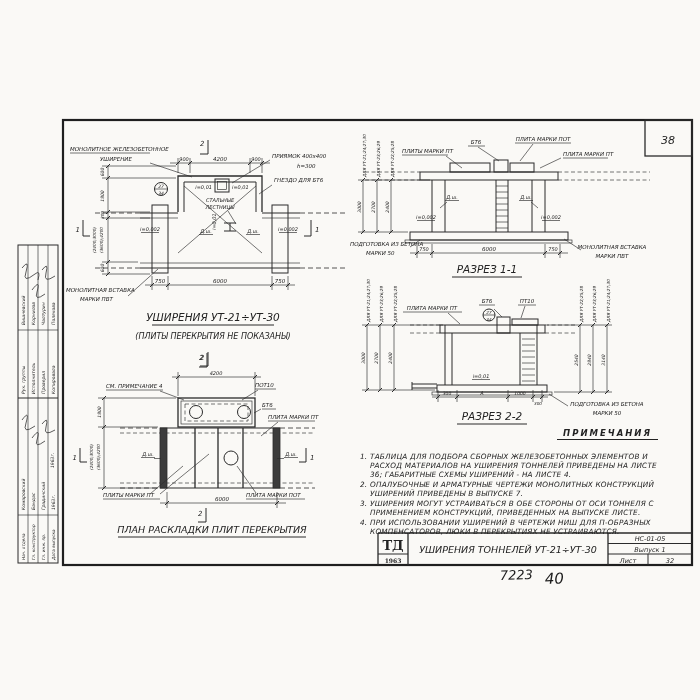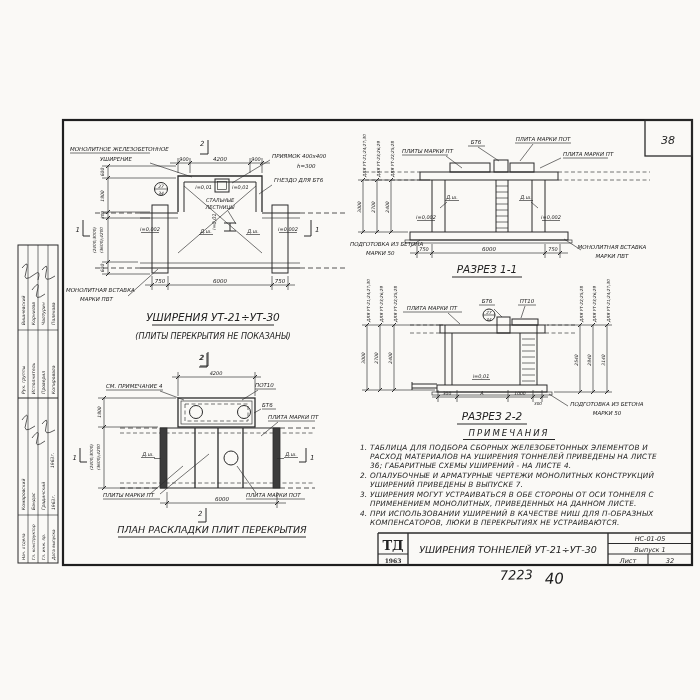--- a/index.html
+++ b/index.html
@@ -21,21 +21,21 @@
   .thin{stroke:#2b2b2b;stroke-width:0.65;fill:none;}
   .dim{stroke:#2b2b2b;stroke-width:0.65;fill:none;}
   .sr{stroke:#2b2b2b;stroke-width:1;fill:none;}
   .dash{stroke:#2b2b2b;stroke-width:0.8;stroke-dasharray:5 3;fill:none;}
   .dashT{stroke:#2b2b2b;stroke-width:0.65;stroke-dasharray:4 2.5;fill:none;}
   .sig{stroke:#333;stroke-width:0.8;fill:none;}
   .bar{fill:#3c3c3c;stroke:#2b2b2b;stroke-width:0.8;}
   
   #notes{position:absolute;left:360px;top:429px;width:298px;color:#222;
          font-style:italic;font-size:7.3px;line-height:9px;}
-  #notes .nt{text-align:center;margin-bottom:3px;}
+  #notes .nt{text-align:right;margin-bottom:12px;font-weight:bold;}
   #notes .nt span{display:inline-block;border-bottom:1px solid #222;
                   font-size:8.5px;letter-spacing:2px;padding:0 6px 1px;}
   .note{position:relative;padding-left:10px;margin-top:1px;letter-spacing:0.2px;}
   .note .n{position:absolute;left:0;top:0;}
 </style>
 </head>
 <body>
 
 <div id="page">
 <svg viewBox="0 0 700 700" width="700" height="700">
@@ -496,20 +496,20 @@
   <div class="note">
     <span class="n">1.</span>
     <span>ТАБЛИЦА ДЛЯ ПОДБОРА СБОРНЫХ ЖЕЛЕЗОБЕТОННЫХ ЭЛЕМЕНТОВ И РАСХОД МАТЕРИАЛОВ НА УШИРЕНИЯ ТОННЕЛЕЙ ПРИВЕДЕНЫ НА ЛИСТЕ 36; ГАБАРИТНЫЕ СХЕМЫ УШИРЕНИЙ - НА ЛИСТЕ 4.</span>
   </div>
   <div class="note">
     <span class="n">2.</span>
     <span>ОПАЛУБОЧНЫЕ И АРМАТУРНЫЕ ЧЕРТЕЖИ МОНОЛИТНЫХ КОНСТРУКЦИЙ УШИРЕНИЙ ПРИВЕДЕНЫ В ВЫПУСКЕ 7.</span>
   </div>
   <div class="note">
     <span class="n">3.</span>
-    <span>УШИРЕНИЯ МОГУТ УСТРАИВАТЬСЯ В ОБЕ СТОРОНЫ ОТ ОСИ ТОННЕЛЯ С ПРИМЕНЕНИЕМ МОНОЛИТНЫХ, ПРИВЕДЕННЫХ НА ДАННОМ ЛИСТЕ.</span>
+    <span>УШИРЕНИЯ МОГУТ УСТРАИВАТЬСЯ В ОБЕ СТОРОНЫ ОТ ОСИ ТОННЕЛЯ С ПРИМЕНЕНИЕМ КОНСТРУКЦИЙ, ПРИВЕДЕННЫХ НА ВЫПУСКЕ ЛИСТЕ.</span>
   </div>
   <div class="note">
     <span class="n">4.</span>
-    <span>ПРИ ИСПОЛЬЗОВАНИИ УШИРЕНИЙ В КАЧЕСТВЕ НИШ ДЛЯ П-ОБРАЗНЫХ КОМПЕНСАТОРОВ, ЛЮКИ В ПЕРЕКРЫТИЯХ НЕ УСТРАИВАЮТСЯ.</span>
+    <span>ПРИ ИСПОЛЬЗОВАНИИ УШИРЕНИЙ В ЧЕРТЕЖИ НИШ ДЛЯ П-ОБРАЗНЫХ КОМПЕНСАТОРОВ, ЛЮКИ В ПЕРЕКРЫТИЯХ НЕ УСТРАИВАЮТСЯ.</span>
   </div>
 </div>
 </div>
 
 </body></html>

